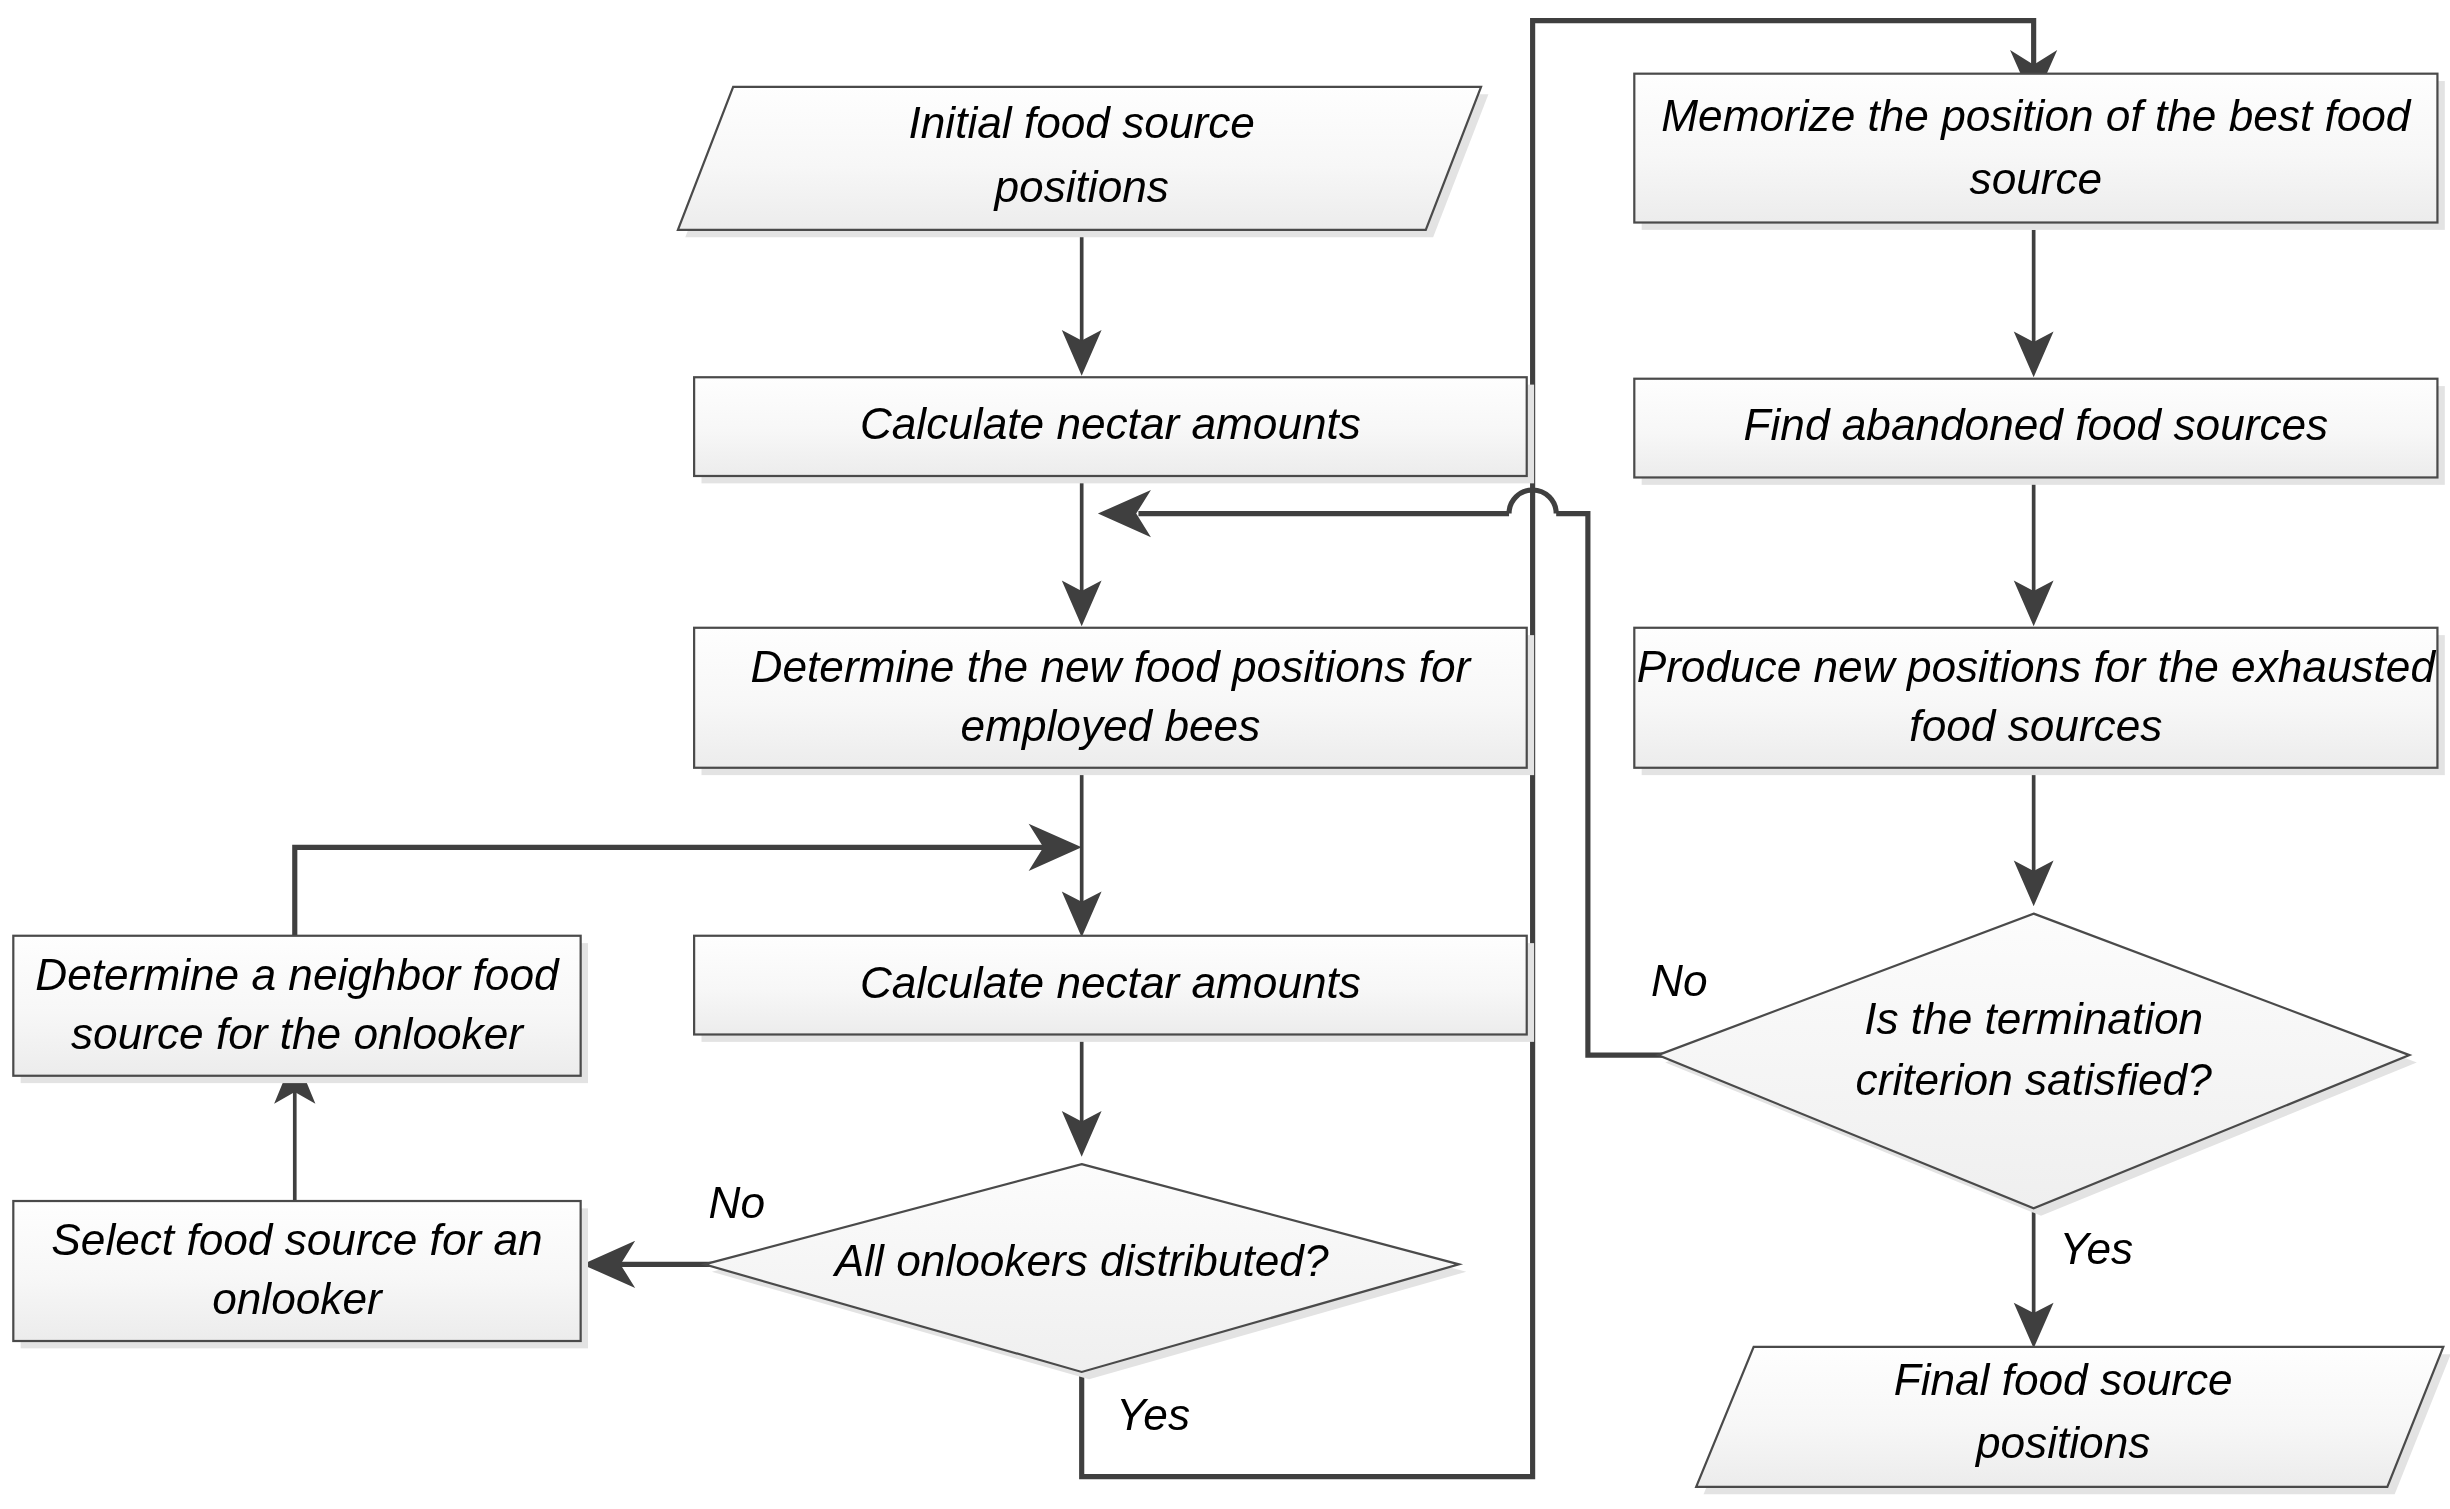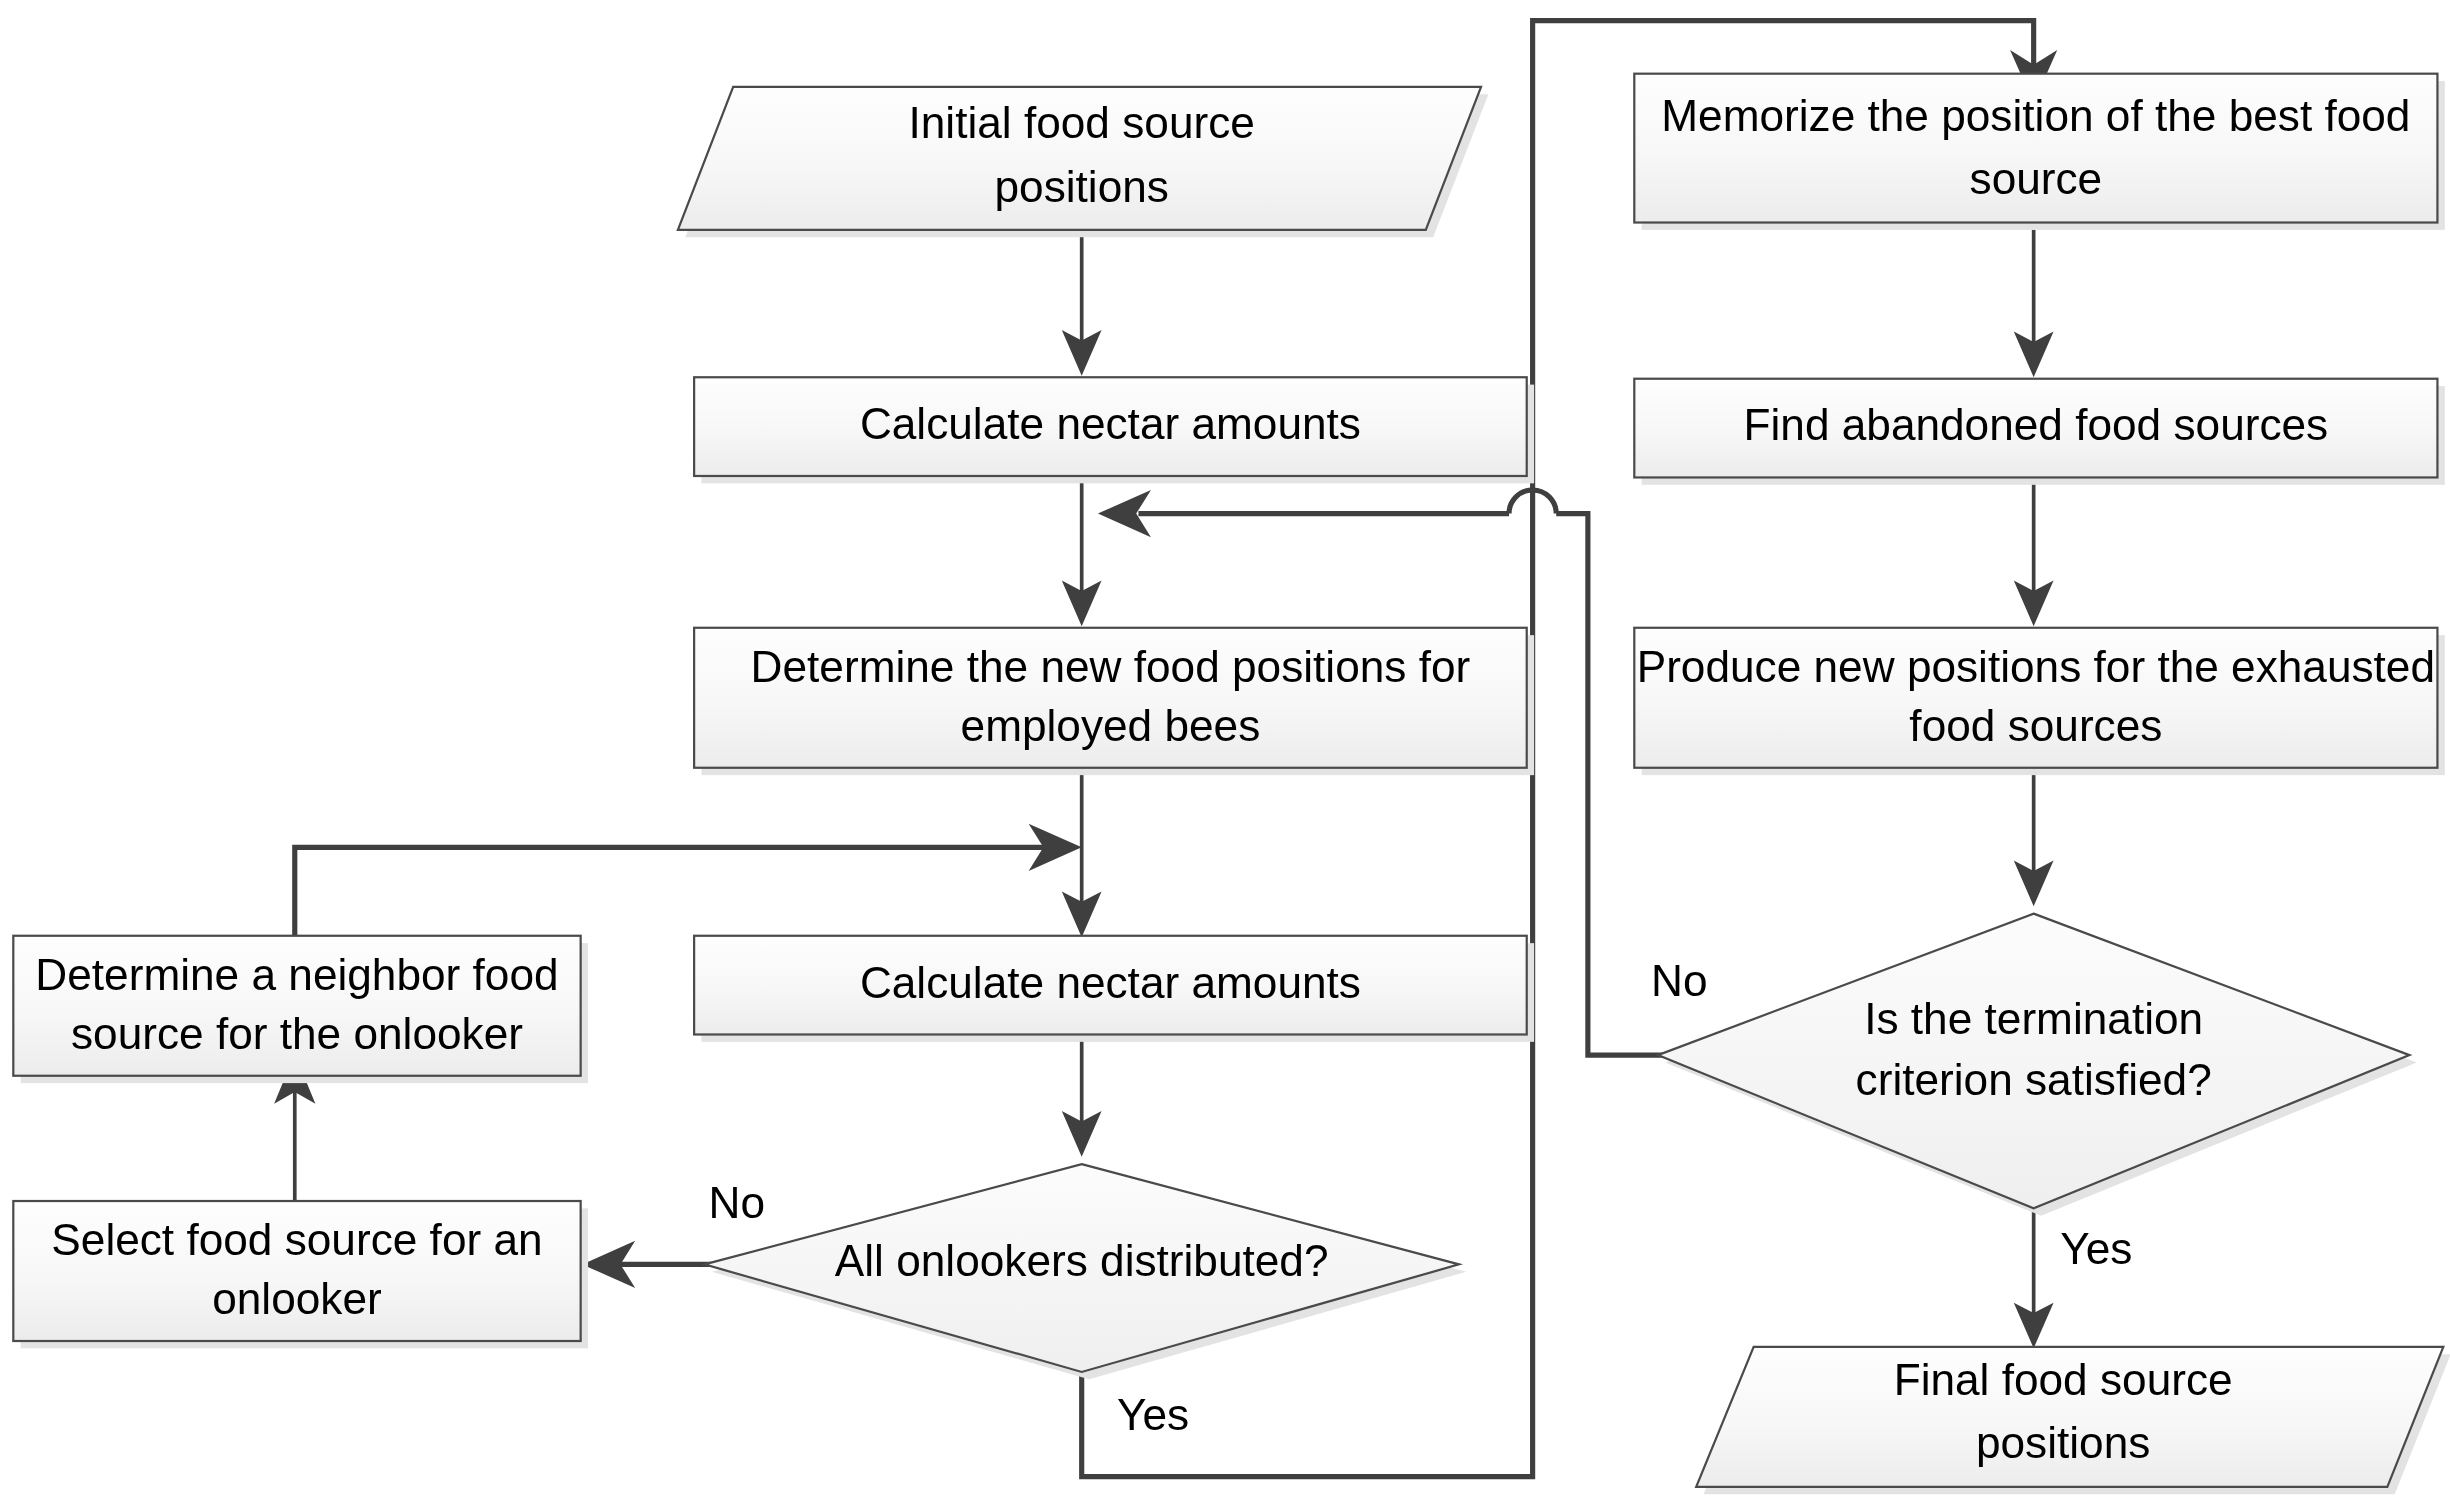--- a/index.html
+++ b/index.html
@@ -7,20 +7,21 @@
     padding: 0;
     background: #ffffff;
   }
   #stage {
     position: relative;
     width: 2450px;
     height: 1509px;
     background: #ffffff;
     font-family: "Liberation Sans", sans-serif;
     overflow: hidden;
+    font-style: italic;
   }
   svg#flow {
     position: absolute;
     top: 0;
     left: 0;
     width: 2450px;
     height: 1509px;
   }
   .node-text {
     font-family: "Liberation Sans", sans-serif;

